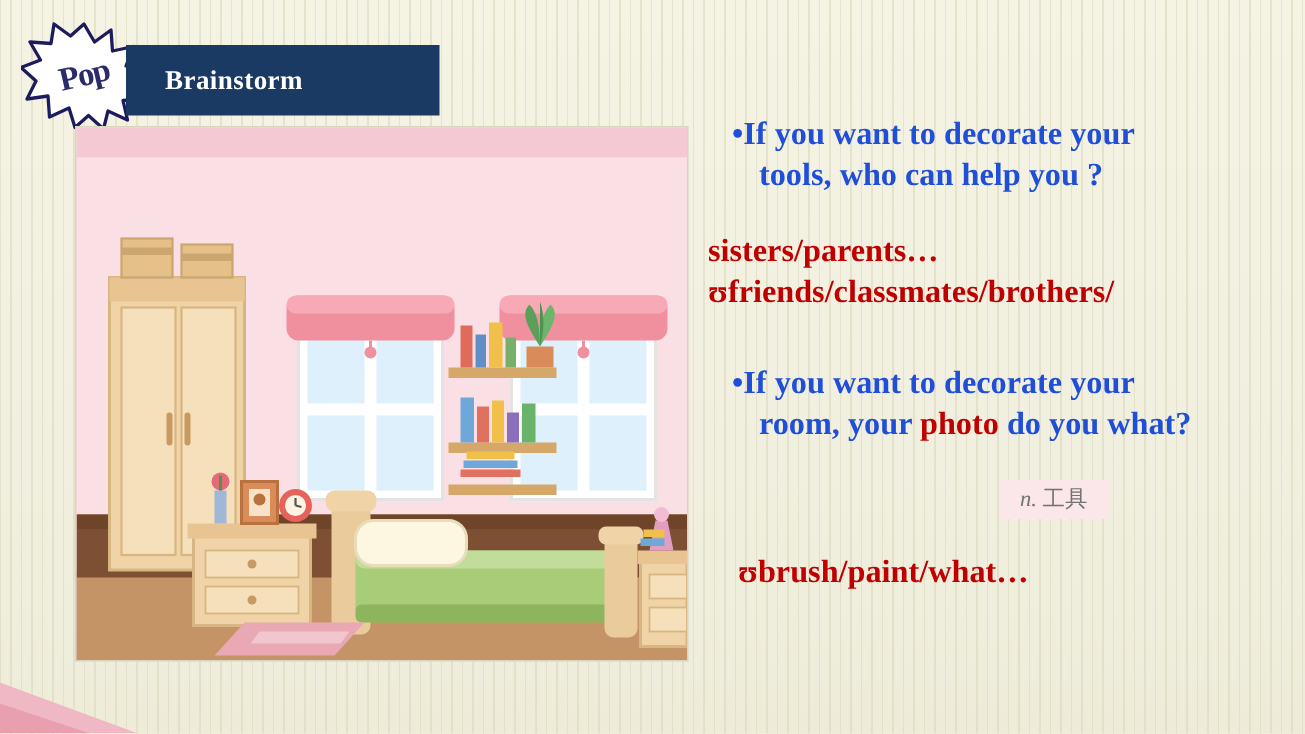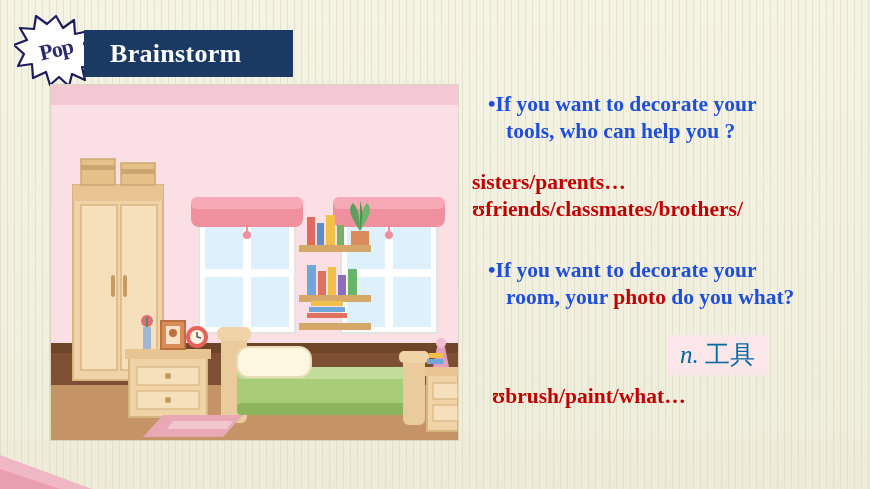--- a/index.html
+++ b/index.html
@@ -18,21 +18,21 @@
       linear-gradient(180deg,#f5f3e4 0%, #f1efdf 60%, #eeecd9 100%);
   }
   
   #title-bar{
     position:absolute;left:84px;top:30px;width:209px;height:47px;
     background:#1b3a63;
     display:flex;align-items:center;
   }
   #title-text{
     color:#ffffff;
-    font-size:26px;
+    font-size:18px;
     font-weight:bold;
     font-family:"Liberation Serif", serif;
     margin-left:26px;
     letter-spacing:0.3px;
   }
   
   #pop-badge{
     position:absolute;left:14px;top:14px;width:84px;height:72px;
   }
   #pop-badge svg{display:block;}
@@ -46,43 +46,43 @@
   }
   
   #illustration{
     position:absolute;left:50px;top:84px;width:407px;height:355px;
     border:1px solid #d8d4bd;
     overflow:hidden;
     background:#f7dfe4;
   }
   
   #text-col{
-    position:absolute;left:472px;top:91px;width:380px;height:340px;
+    position:absolute;left:472px;top:76px;width:380px;height:340px;
   }
   .line{
     font-family:"Liberation Serif", serif;
     font-weight:bold;
     font-size:21.5px;
     line-height:27px;
   }
   .q-blue{color:#1f4fd8;}
   .a-red{color:#c00000;}
   .tools-red{color:#c00000;}
   #q1{position:absolute;left:16px;top:0px;width:364px;}
   #q1 .indent{display:block;padding-left:18px;}
   #a1{position:absolute;left:0px;top:78px;width:372px;}
   #q2{position:absolute;left:16px;top:166px;width:364px;}
   #q2 .indent{display:block;padding-left:18px;}
   #gloss{
     position:absolute;left:194px;top:244px;
     background:#fbe6ea;
     padding:3px 14px 4px 14px;
     font-family:"Liberation Serif", serif;
-    font-size:25px;
-    color:#0369a1;
+    font-size:15px;
+    color:#737373;
   }
   #gloss .it{font-style:italic;}
   #a2{position:absolute;left:20px;top:292px;width:352px;}
   
   #corner-wedge{
     position:absolute;left:0;bottom:0;width:92px;height:44px;
     overflow:hidden;
   }
 </style>
 </head>

